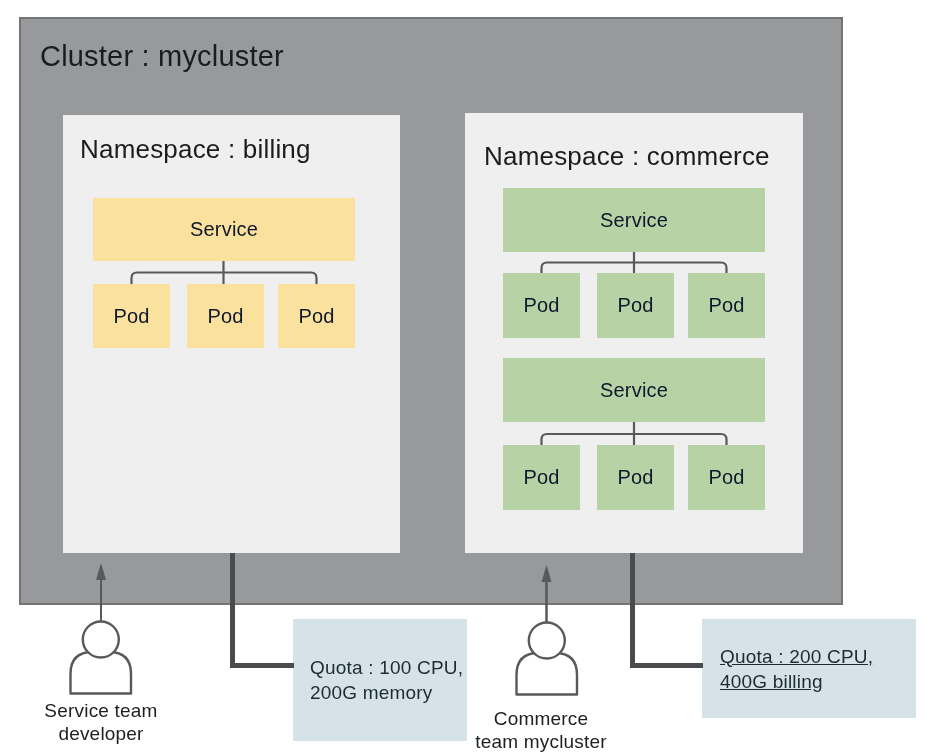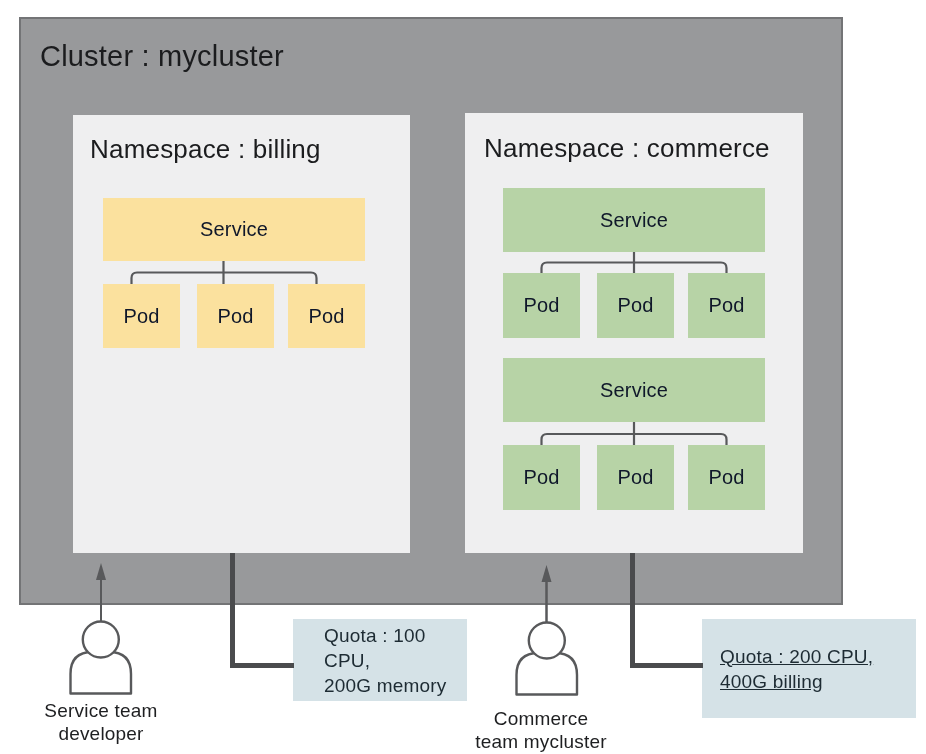--- a/index.html
+++ b/index.html
@@ -30,31 +30,31 @@
     font-size: 29px;
     letter-spacing: 0.2px;
     color: #1b1c1e;
     white-space: nowrap;
   }
   
   .namespace {
     position: absolute;
     background: var(--namespace-fill, #efeff0);
   }
-  .ns-billing  { left: 52px;  top: 96px; width: 337px; height: 438px; }
+  .ns-billing  { left: 42px;  top: 96px; width: 337px; height: 438px; }
   .ns-commerce { left: 444px; top: 94px; width: 338px; height: 440px; }
   .ns-title {
     position: absolute;
     left: 17px; top: 19px;
     font-size: 26px;
     letter-spacing: 0.2px;
     color: #1b1c1e;
     white-space: nowrap;
   }
-  .ns-commerce .ns-title { left: 19px; top: 20px; }
+  .ns-commerce .ns-title { left: 19px; top: 28px; }
   
   .service, .pod {
     position: absolute;
     display: flex;
     align-items: center;
     justify-content: center;
     font-size: 20px;
     color: #0f172a;
     letter-spacing: 0.2px;
   }
@@ -79,21 +79,21 @@
     position: absolute;
     background: var(--quota-fill, #d5e2e7);
     display: flex;
     flex-direction: column;
     justify-content: center;
     font-size: 19px;
     line-height: 25px;
     color: #1d2b33;
     letter-spacing: 0.2px;
   }
-  .quota-billing  { left: 293px; top: 619px; width: 174px; height: 82px; padding-left: 31px; }
+  .quota-billing  { left: 293px; top: 619px; width: 174px; height: 122px; padding-left: 17px; }
   .quota-commerce { left: 702px; top: 619px; width: 214px; height: 99px; padding-left: 18px; text-decoration: underline; }
   
   .dev-label {
     position: absolute;
     text-align: center;
     font-size: 19px;
     line-height: 23px;
     color: #1e1f21;
     letter-spacing: 0.2px;
   }

